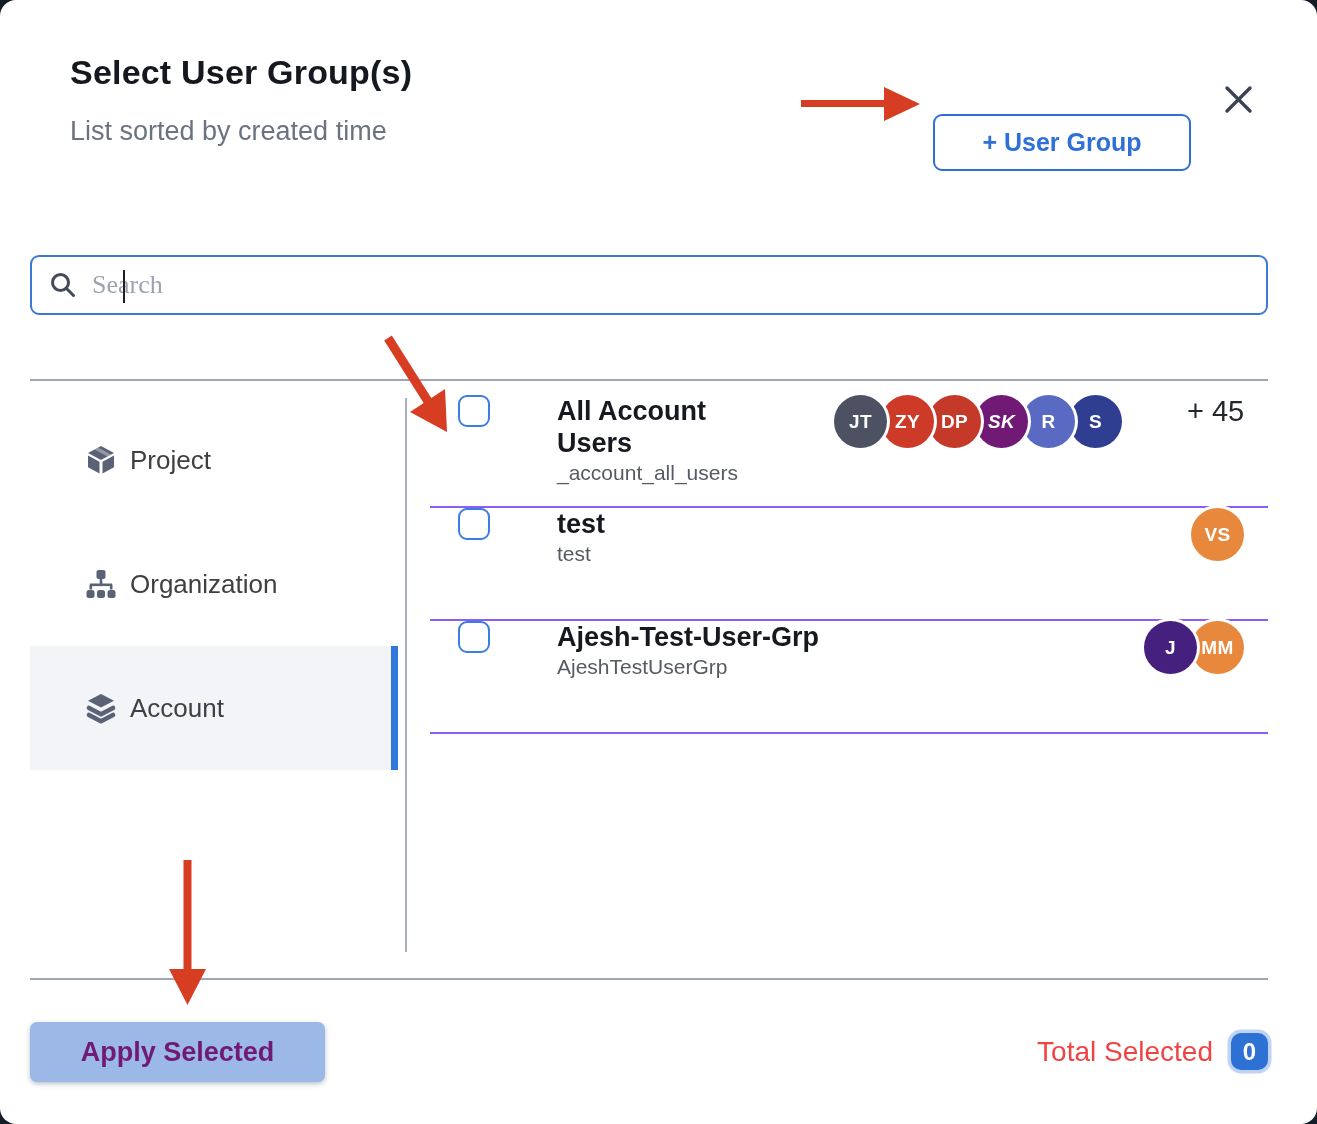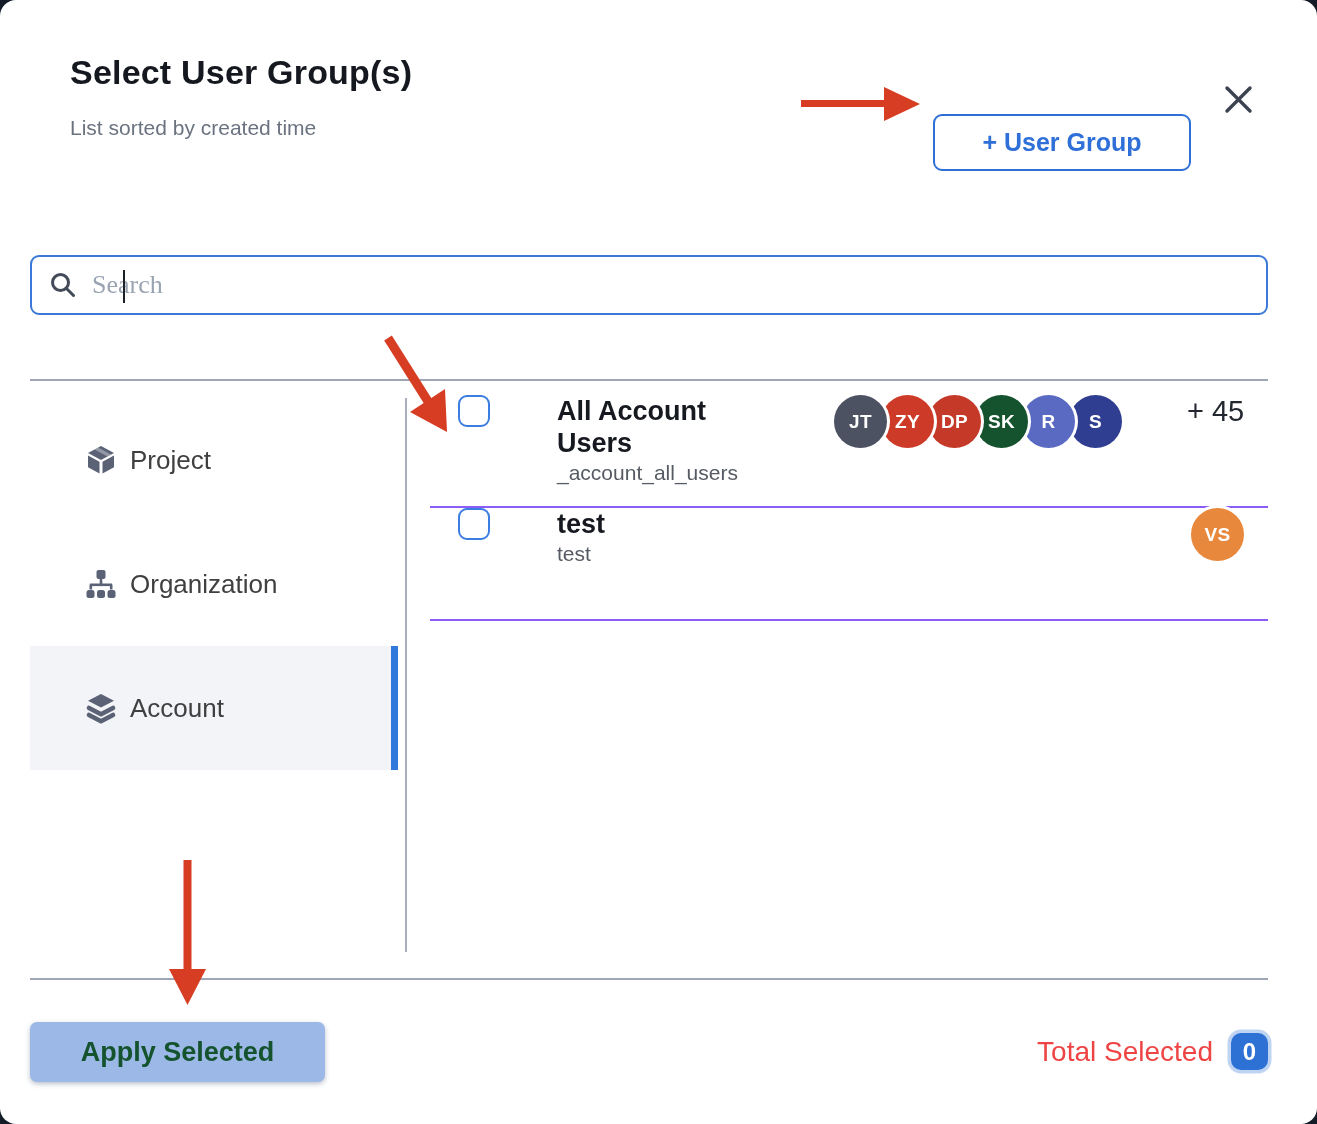--- a/index.html
+++ b/index.html
@@ -12,21 +12,21 @@
   .modal{
     position:absolute;inset:0;background:#ffffff;border-radius:16px;
   }
   
   .title{
     position:absolute;left:70px;top:53px;
     font-size:34px;font-weight:700;color:#15181f;letter-spacing:.2px;
   }
   .subtitle{
     position:absolute;left:70px;top:116px;
-    font-size:21px;color:#6b7280;
+    font-size:27px;color:#6b7280;
   }
   .add-btn{
     position:absolute;left:933px;top:70px;width:258px;height:57px;
     box-sizing:border-box;border:2px solid #2e6fd8;border-radius:9px;
     background:#ffffff;color:#2e6fd8;font-size:25px;font-weight:700;
     display:flex;align-items:center;justify-content:center;cursor:pointer;
     font-family:inherit;
     margin-top:44px;
   }
   .close-btn{
@@ -94,21 +94,21 @@
   .avatars .avatar:nth-child(2){z-index:8}
   .avatars .avatar:nth-child(3){z-index:7}
   .avatars .avatar:nth-child(4){z-index:6}
   .avatars .avatar:nth-child(5){z-index:5}
   .avatars .avatar:nth-child(6){z-index:4}
   .extra-count{font-size:29px;color:#23272f;margin-left:17px;white-space:nowrap;}
   
   .apply-btn{
     position:absolute;left:30px;top:1022px;width:295px;height:60px;
     background:#9bb8e7;border:none;border-radius:7px;
-    color:#14532d;font-size:27px;font-weight:700;font-family:inherit;
+    color:#701a75;font-size:27px;font-weight:700;font-family:inherit;
     display:flex;align-items:center;justify-content:center;cursor:pointer;
     box-shadow:0 2px 5px rgba(100,116,139,.45);
   }
   .total-wrap{
     position:absolute;right:49px;top:1033px;display:flex;align-items:center;
   }
   .total-label{font-size:28px;color:#ef4444;}
   .total-badge{
     margin-left:18px;min-width:37px;height:37px;box-sizing:border-box;
     background:#2e71d5;border-radius:10px;color:#fff;font-size:24px;font-weight:700;
@@ -197,39 +197,51 @@
       <span class="checkbox"></span>
       <span class="row-text">
         <span class="row-name">All Account Users</span>
         <span class="row-id">_account_all_users</span>
       </span>
       <span class="row-spacer"></span>
       <span class="avatars">
         <span class="avatar" style="background-color: rgb(77, 82, 99);">JT</span>
         <span class="avatar" style="background-color: rgb(205, 58, 40);">ZY</span>
         <span class="avatar" style="background-color: rgb(196, 57, 40);">DP</span>
-        <span class="avatar" style="background-color: #14532d;">SK</span>
+        <span class="avatar" style="background-color: #701a75; font-style: italic;">SK</span>
         <span class="avatar" style="background-color: rgb(90, 105, 193);">R</span>
         <span class="avatar" style="background-color: rgb(47, 62, 144);">S</span>
       </span>
       <span class="extra-count">+ 45</span>
     </div>
 
     <div class="group-row">
       <span class="checkbox"></span>
       <span class="row-text">
         <span class="row-name">test</span>
         <span class="row-id">test</span>
       </span>
       <span class="row-spacer"></span>
       <span class="avatars">
         <span class="avatar" style="background-color: rgb(232, 136, 60);">VS</span>
       </span>
     </div>
 
+    <div class="group-row">
+      <span class="checkbox"></span>
+      <span class="row-text">
+        <span class="row-name">Ajesh-Test-User-Grp</span>
+        <span class="row-id">AjeshTestUserGrp</span>
+      </span>
+      <span class="row-spacer"></span>
+      <span class="avatars">
+        <span class="avatar" style="background-color: rgb(70, 32, 127);">J</span>
+        <span class="avatar" style="background-color: rgb(232, 136, 60);">MM</span>
+      </span>
+    </div>
 
   </div>
 
   <button class="apply-btn">Apply Selected</button>
 
   <div class="total-wrap">
     <span class="total-label">Total Selected</span>
     <span class="total-badge">0</span>
   </div>
 

